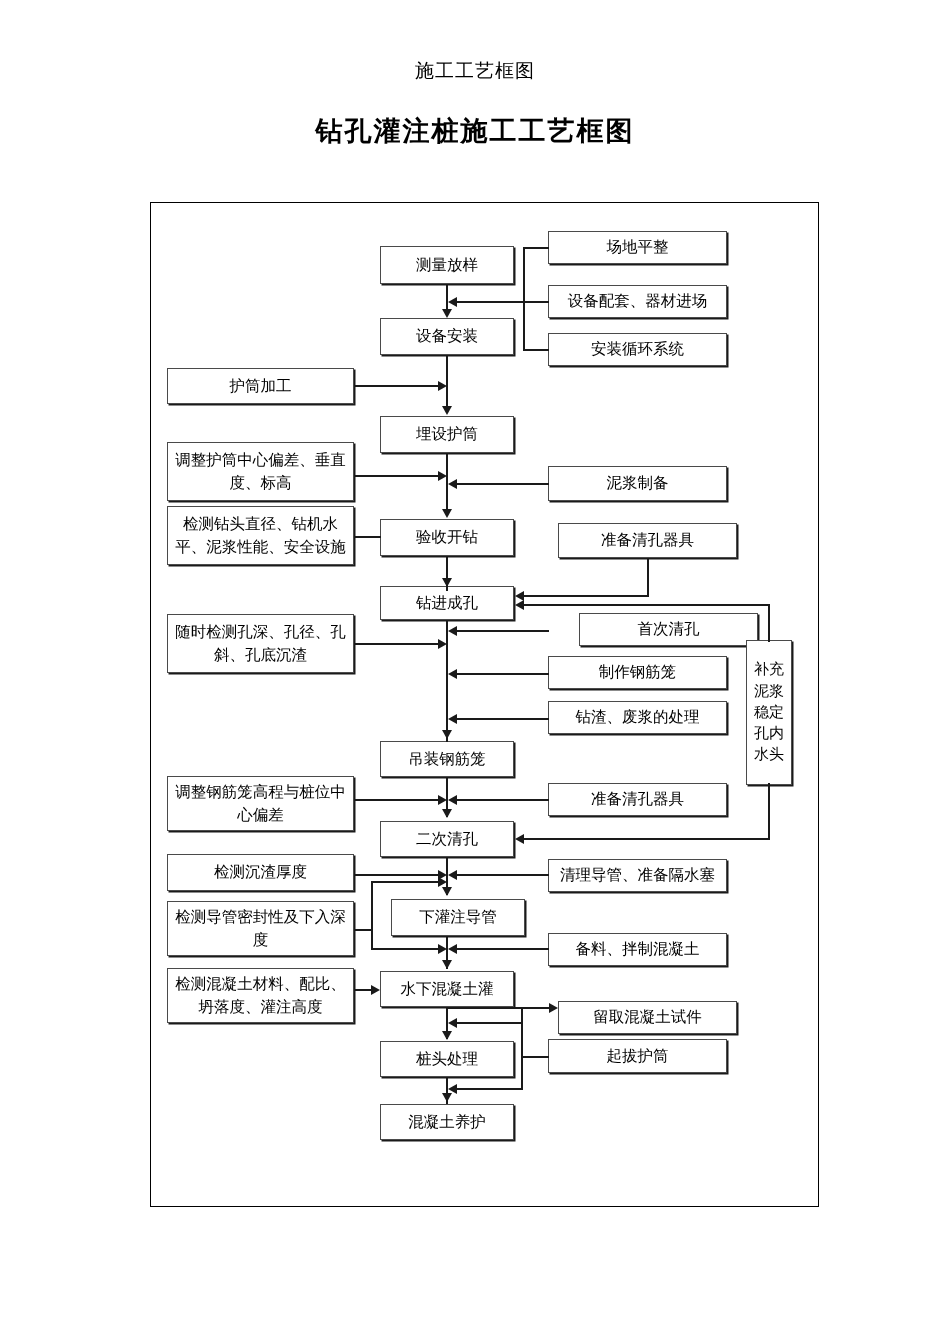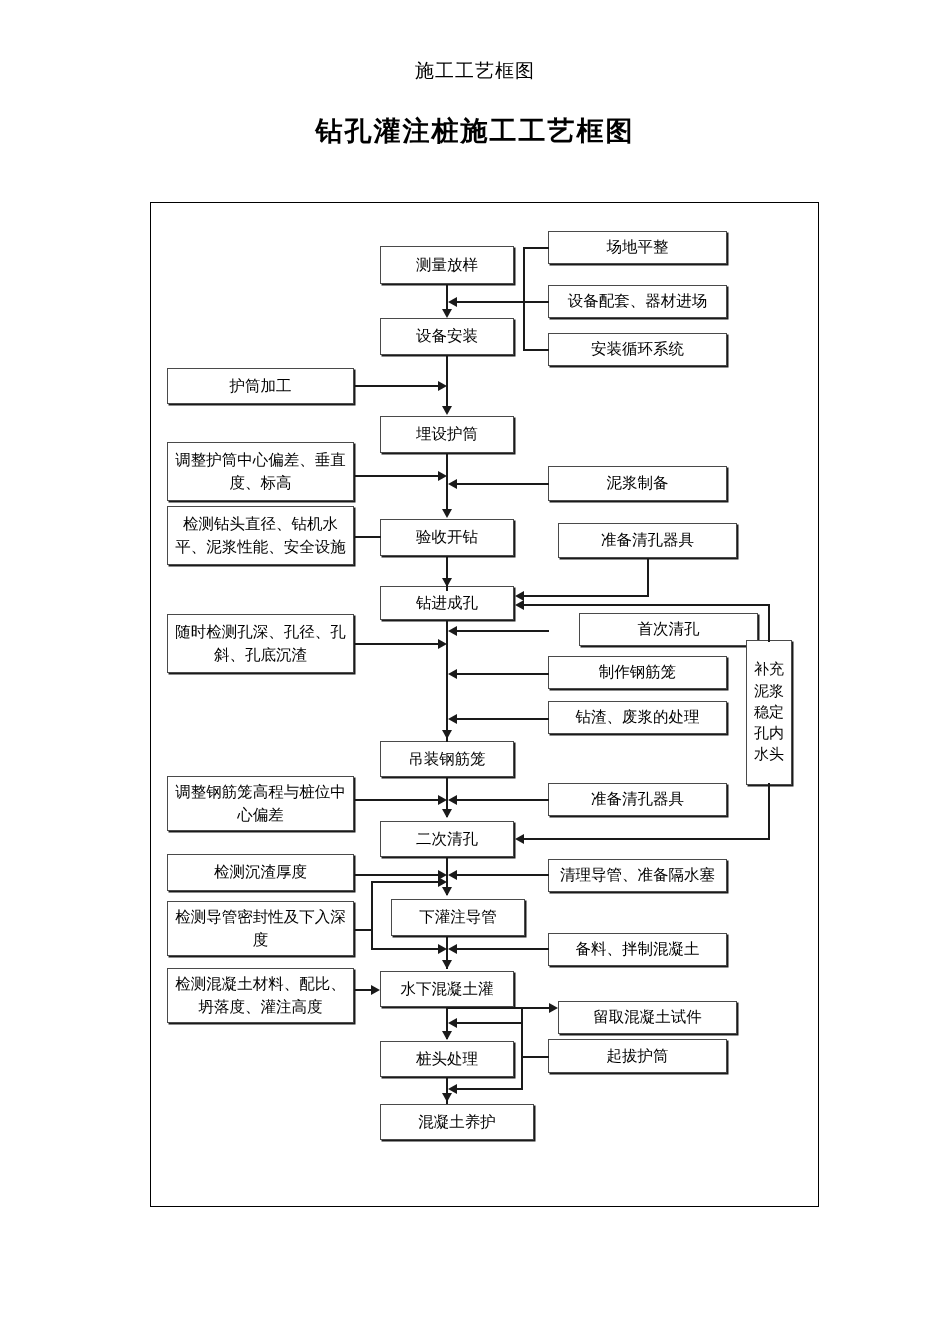--- a/index.html
+++ b/index.html
@@ -77,21 +77,21 @@
   <div class="node" style="left:229px;top:43px;width:134px;height:38px;">测量放样</div>
   <div class="node" style="left:229px;top:115px;width:134px;height:37px;">设备安装</div>
   <div class="node" style="left:229px;top:213px;width:134px;height:37px;">埋设护筒</div>
   <div class="node" style="left:229px;top:316px;width:134px;height:37px;">验收开钻</div>
   <div class="node" style="left:229px;top:383px;width:134px;height:34px;">钻进成孔</div>
   <div class="node" style="left:229px;top:538px;width:134px;height:36px;">吊装钢筋笼</div>
   <div class="node" style="left:229px;top:618px;width:134px;height:36px;">二次清孔</div>
   <div class="node" style="left:240px;top:696px;width:134px;height:37px;">下灌注导管</div>
   <div class="node" style="left:229px;top:768px;width:134px;height:36px;">水下混凝土灌</div>
   <div class="node" style="left:229px;top:838px;width:134px;height:36px;">桩头处理</div>
-  <div class="node" style="left:229px;top:901px;width:154px;height:36px;">混凝土养护</div>
+  <div class="node" style="left:229px;top:901px;width:134px;height:36px;">混凝土养护</div>
 
   <div class="node" style="left:397px;top:28px;width:179px;height:33px;">场地平整</div>
   <div class="node" style="left:397px;top:82px;width:179px;height:33px;">设备配套、器材进场</div>
   <div class="node" style="left:397px;top:130px;width:179px;height:33px;">安装循环系统</div>
   <div class="node" style="left:397px;top:263px;width:179px;height:35px;">泥浆制备</div>
   <div class="node" style="left:407px;top:320px;width:179px;height:35px;">准备清孔器具</div>
   <div class="node" style="left:397px;top:410px;width:179px;height:33px;margin-left:31px;">首次清孔</div>
   <div class="node" style="left:397px;top:453px;width:179px;height:33px;">制作钢筋笼</div>
   <div class="node" style="left:397px;top:498px;width:179px;height:33px;">钻渣、废浆的处理</div>
   <div class="node" style="left:397px;top:580px;width:179px;height:33px;">准备清孔器具</div>

